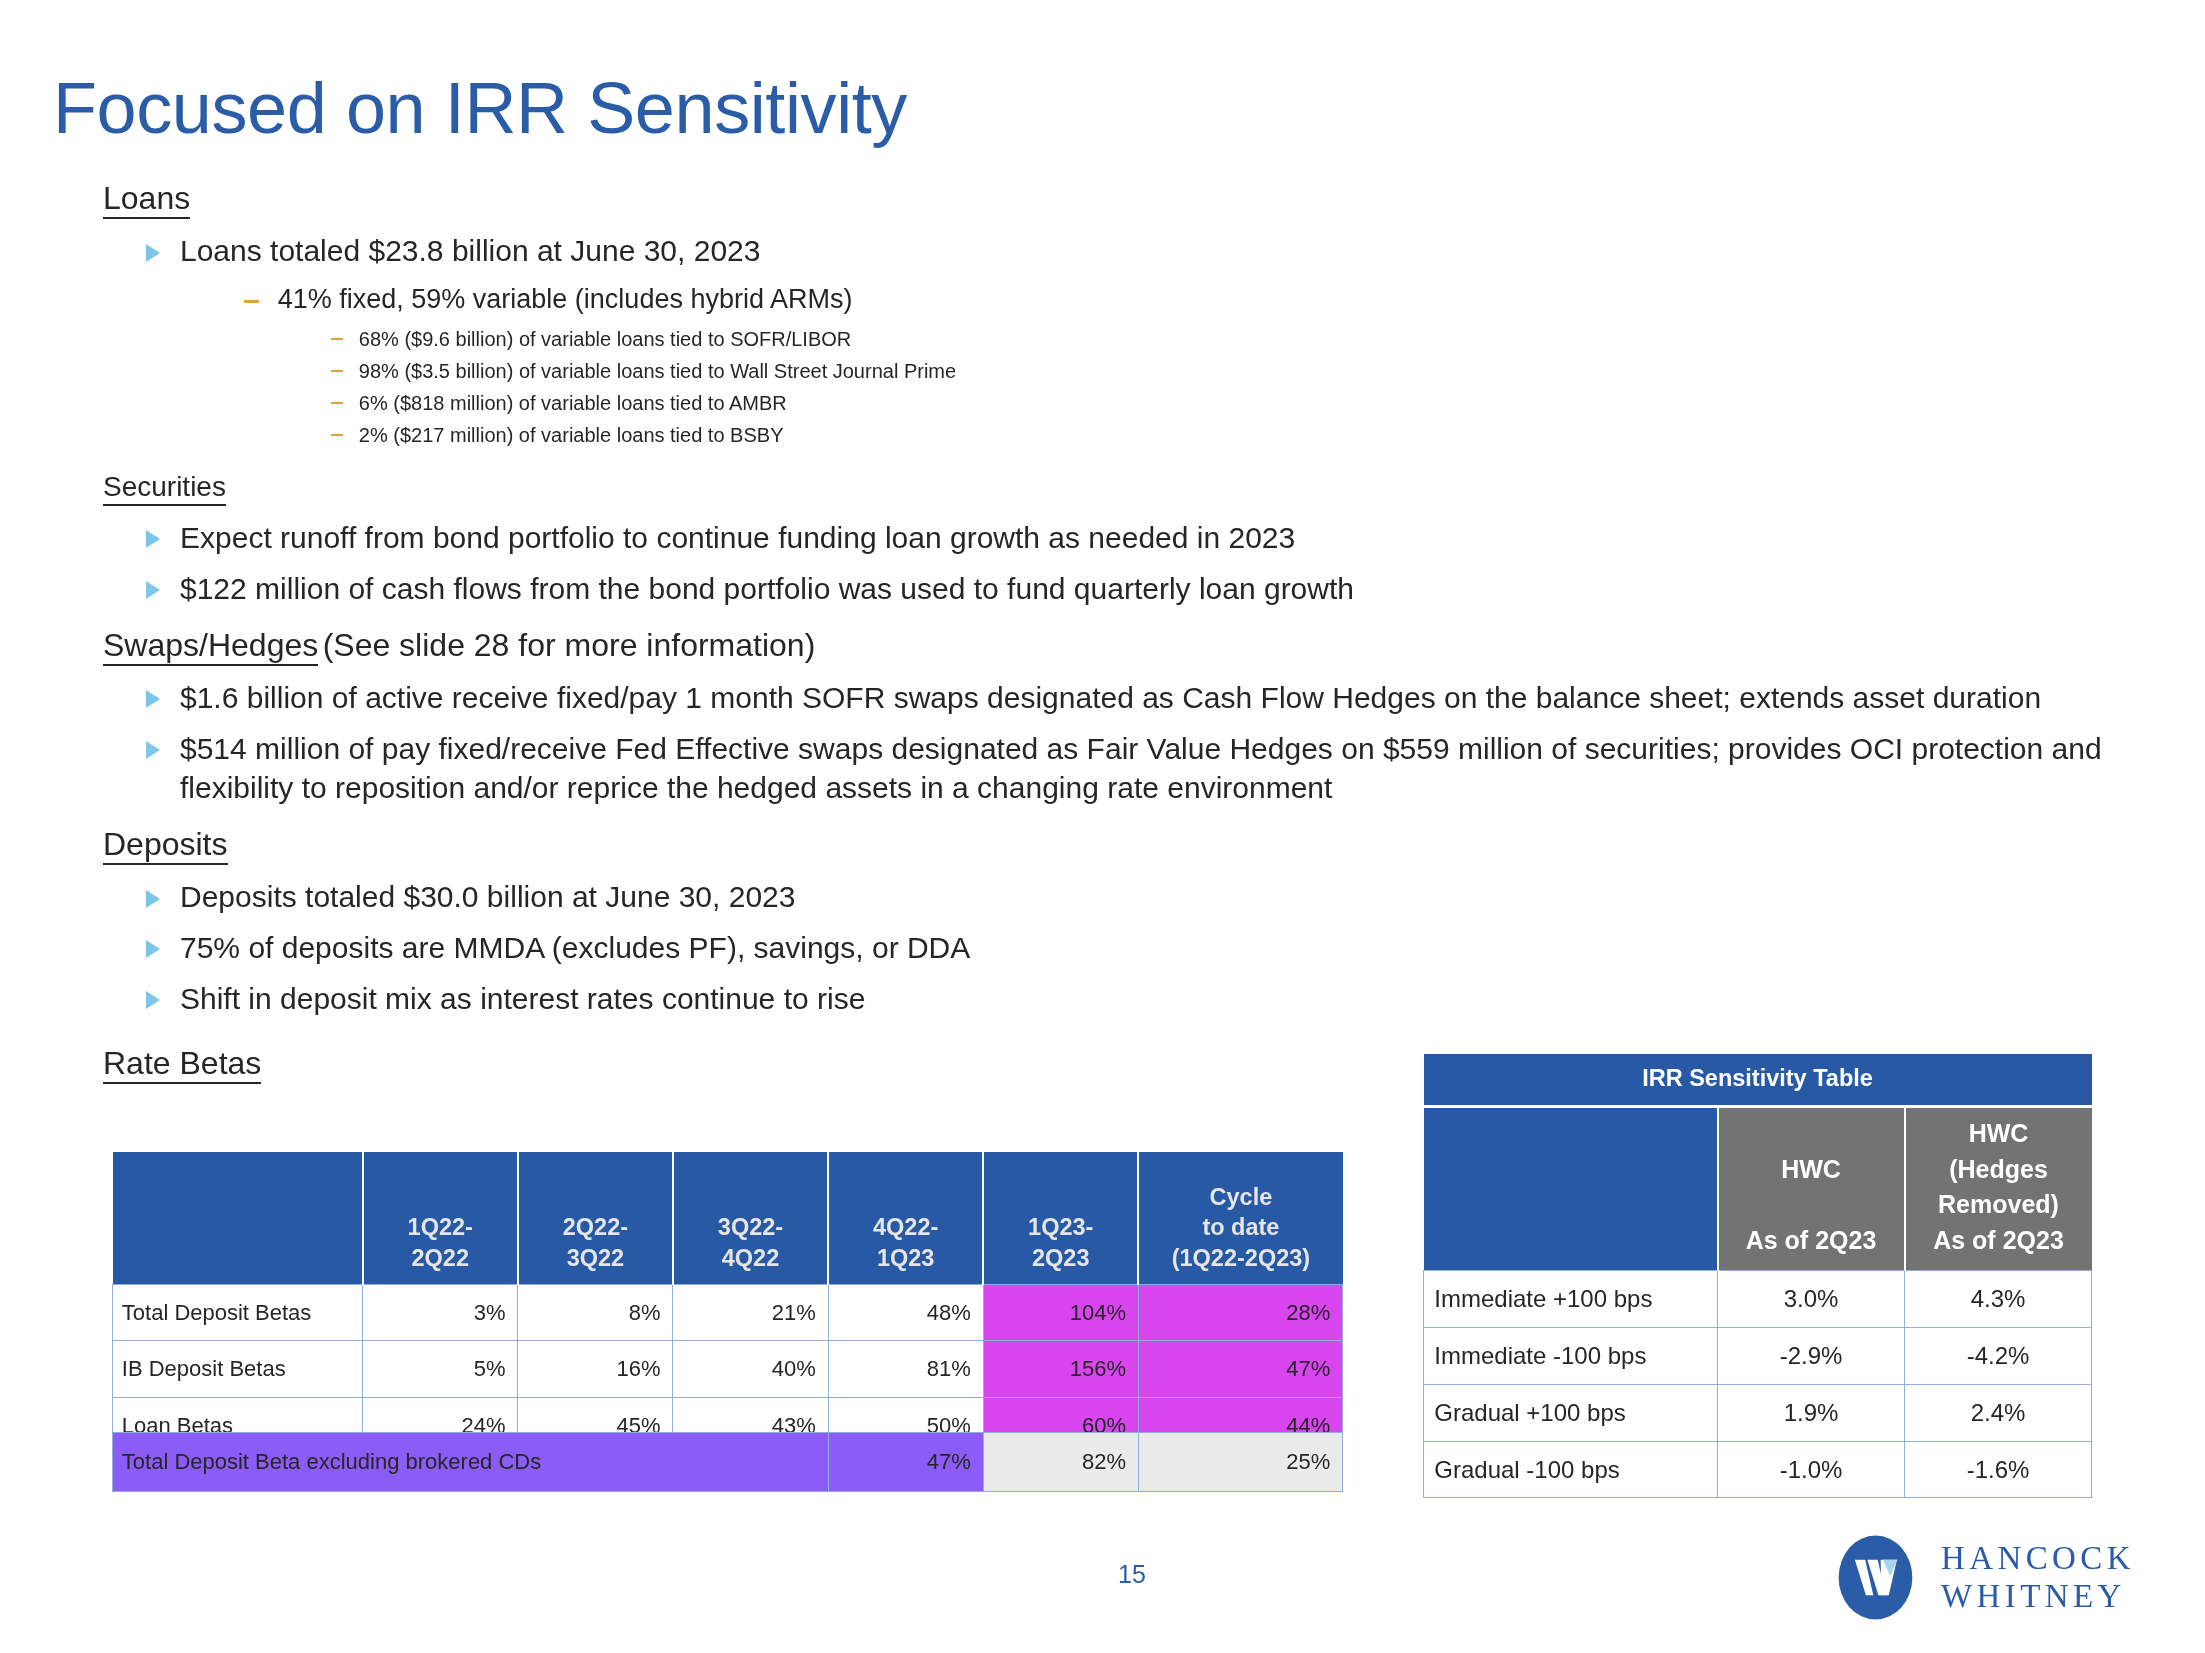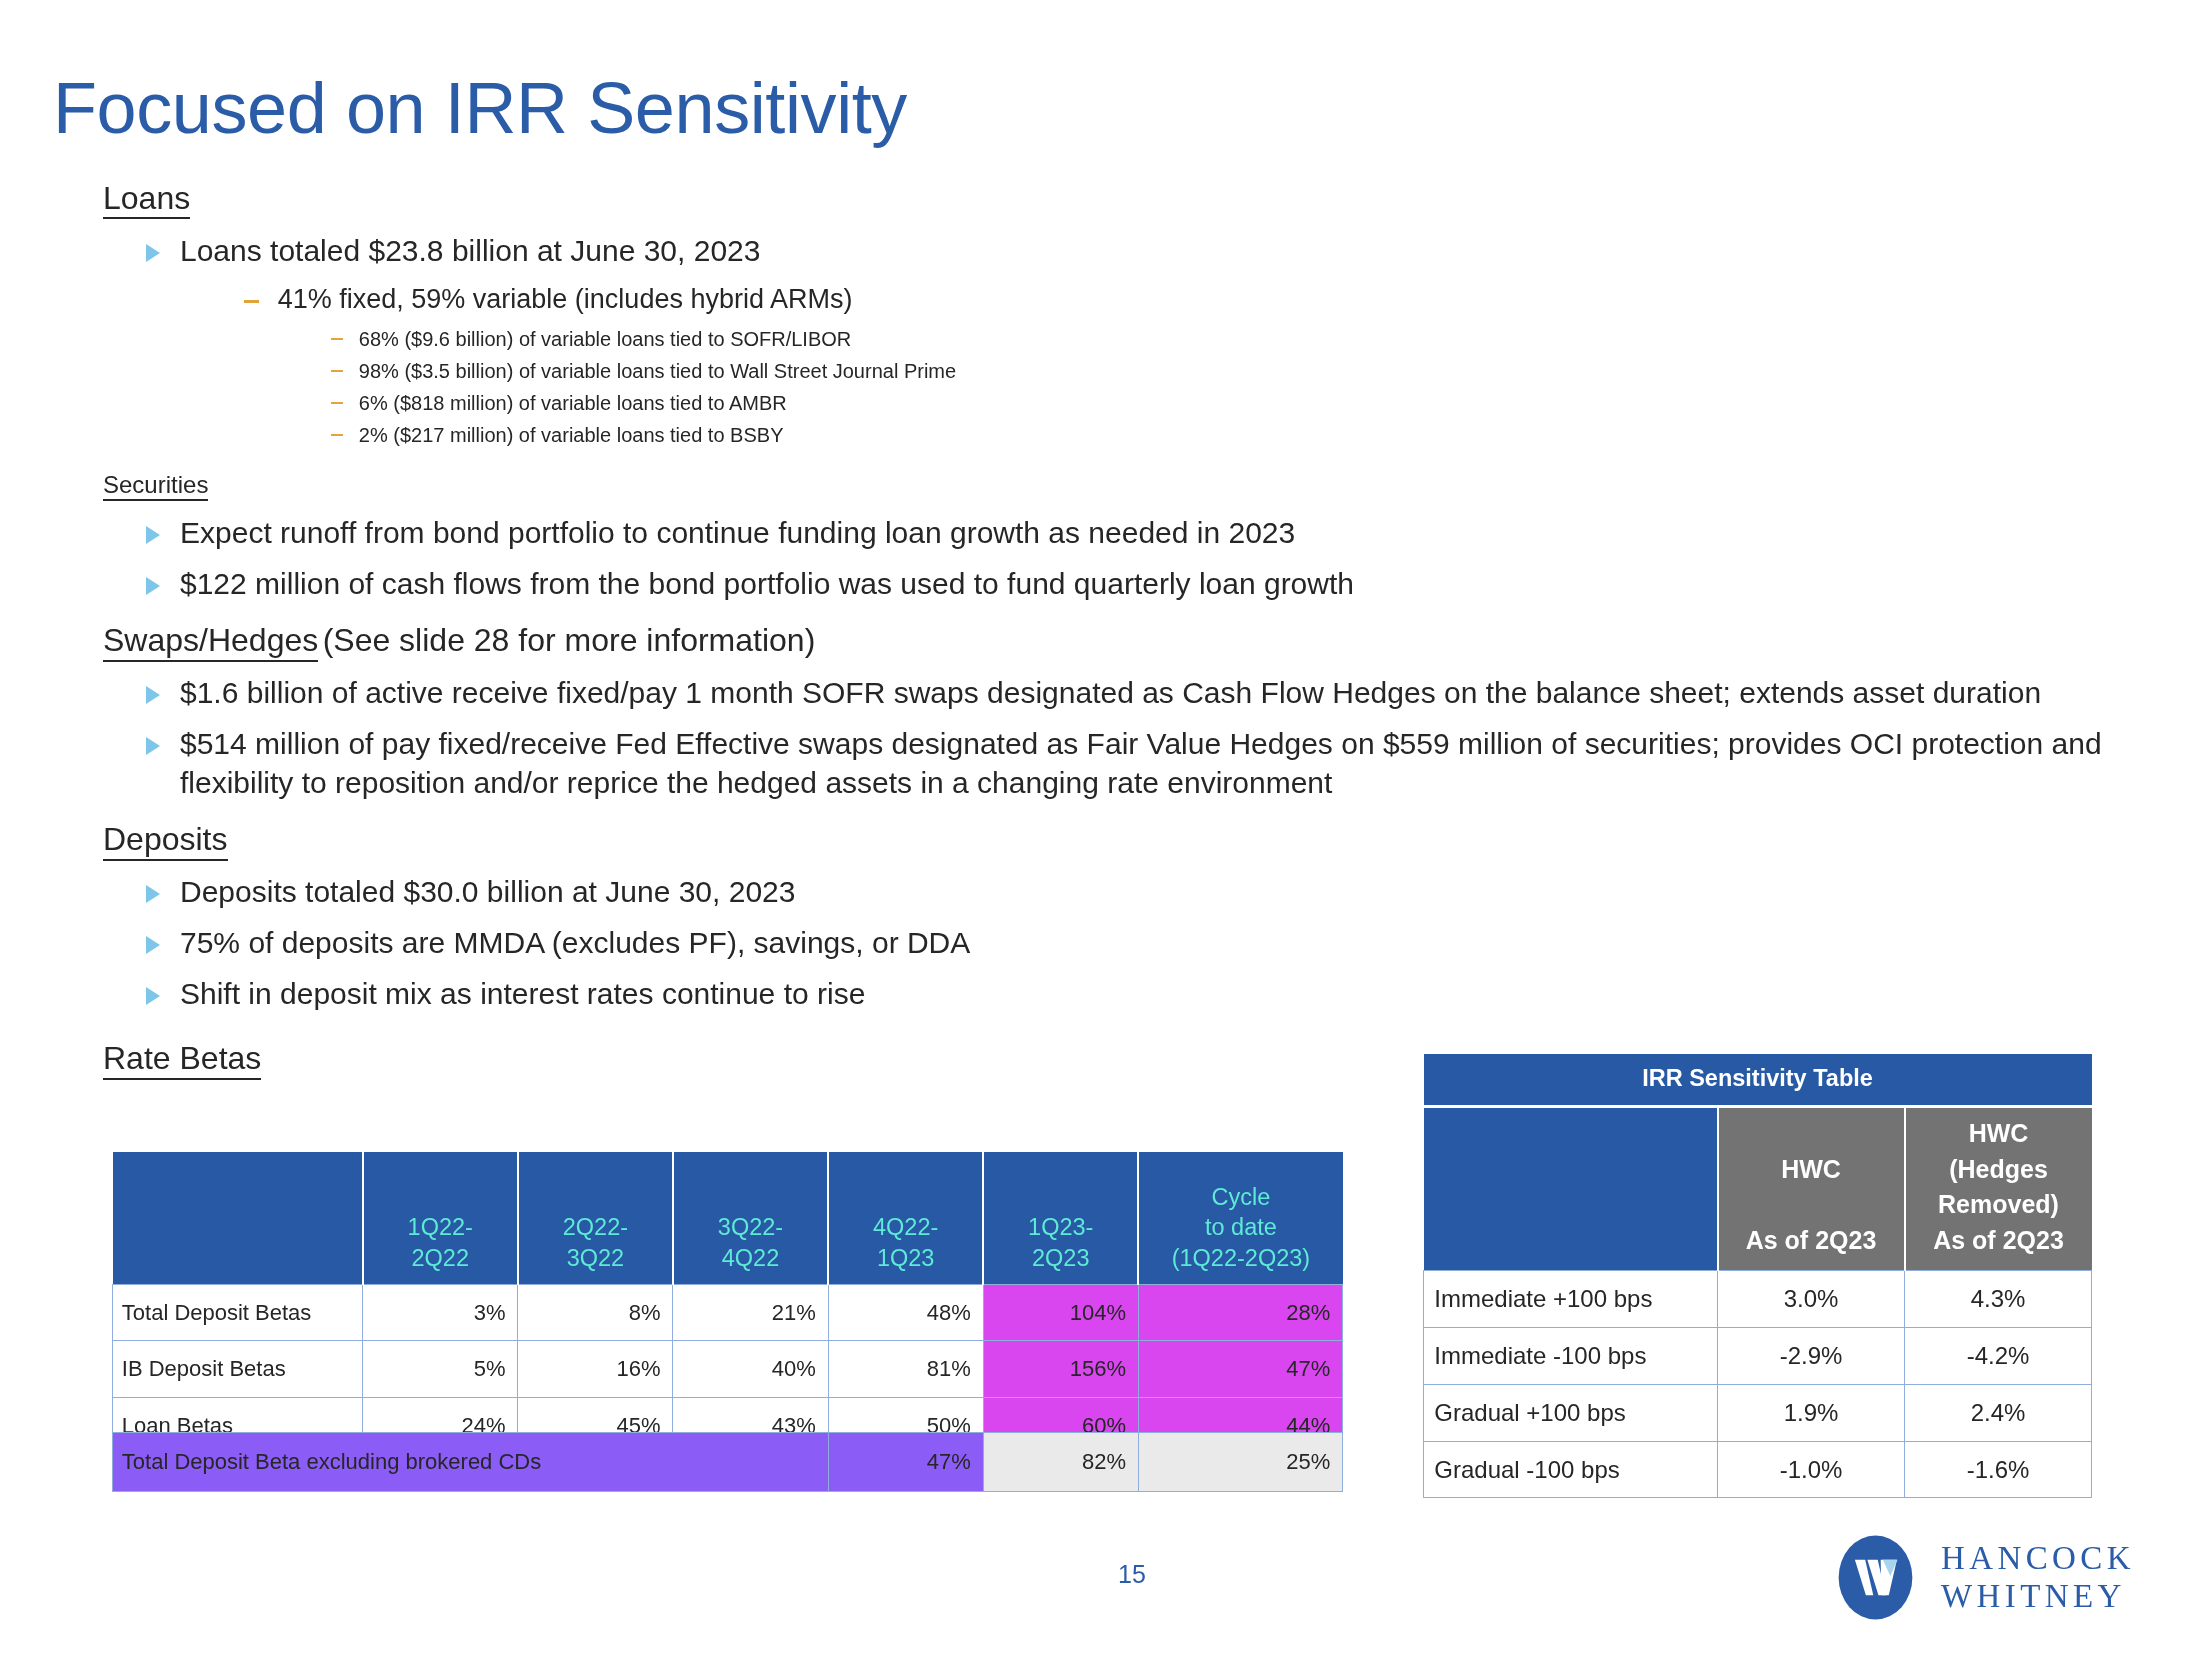--- a/index.html
+++ b/index.html
@@ -118,22 +118,22 @@
     border-collapse: collapse;
     table-layout: fixed;
     font-size: 21px;
   }
   #rate-betas-table col.c0 { width: 250px; }
   #rate-betas-table col.cx { width: 155px; }
   #rate-betas-table col.clast { width: 204px; }
 
   #rate-betas-table thead th {
     background: #2759A5;
-    color: #5eead4;
-    font-weight: normal;
+    color: #e5e5e5;
+    font-weight: bold;
     font-size: 23.5px;
     line-height: 1.30;
     vertical-align: bottom;
     padding: 7.4px 10.3px 10.3px 10.3px;
     height: 114px;
     text-align: center;
     border-right: 2.2px solid #ffffff;
     border-left: 0;
   }
   #rate-betas-table thead th:first-child { border-left: 0; }
@@ -309,21 +309,21 @@
     <span class="dash"></span>
     <span class="txt">6% ($818 million) of variable loans tied to AMBR</span>
   </div>
   <div class="bullet-l3">
     <span class="dash"></span>
     <span class="txt">2% ($217 million) of variable loans tied to BSBY</span>
   </div>
 
   <div class="section-head-wrap" style="margin-top:22px;">
     <div class="head-row">
-      <span class="head-underline" style="font-size:24px;">Securities</span>
+      <span class="head-underline" style="font-size:28px;">Securities</span>
     </div>
   </div>
 
   <div class="bullet-l1">
     <span class="tri"></span>
     <span class="txt">Expect runoff from bond portfolio to continue funding loan growth as needed in 2023</span>
   </div>
   <div class="bullet-l1">
     <span class="tri"></span>
     <span class="txt">$122 million of cash flows from the bond portfolio was used to fund quarterly loan growth</span>

